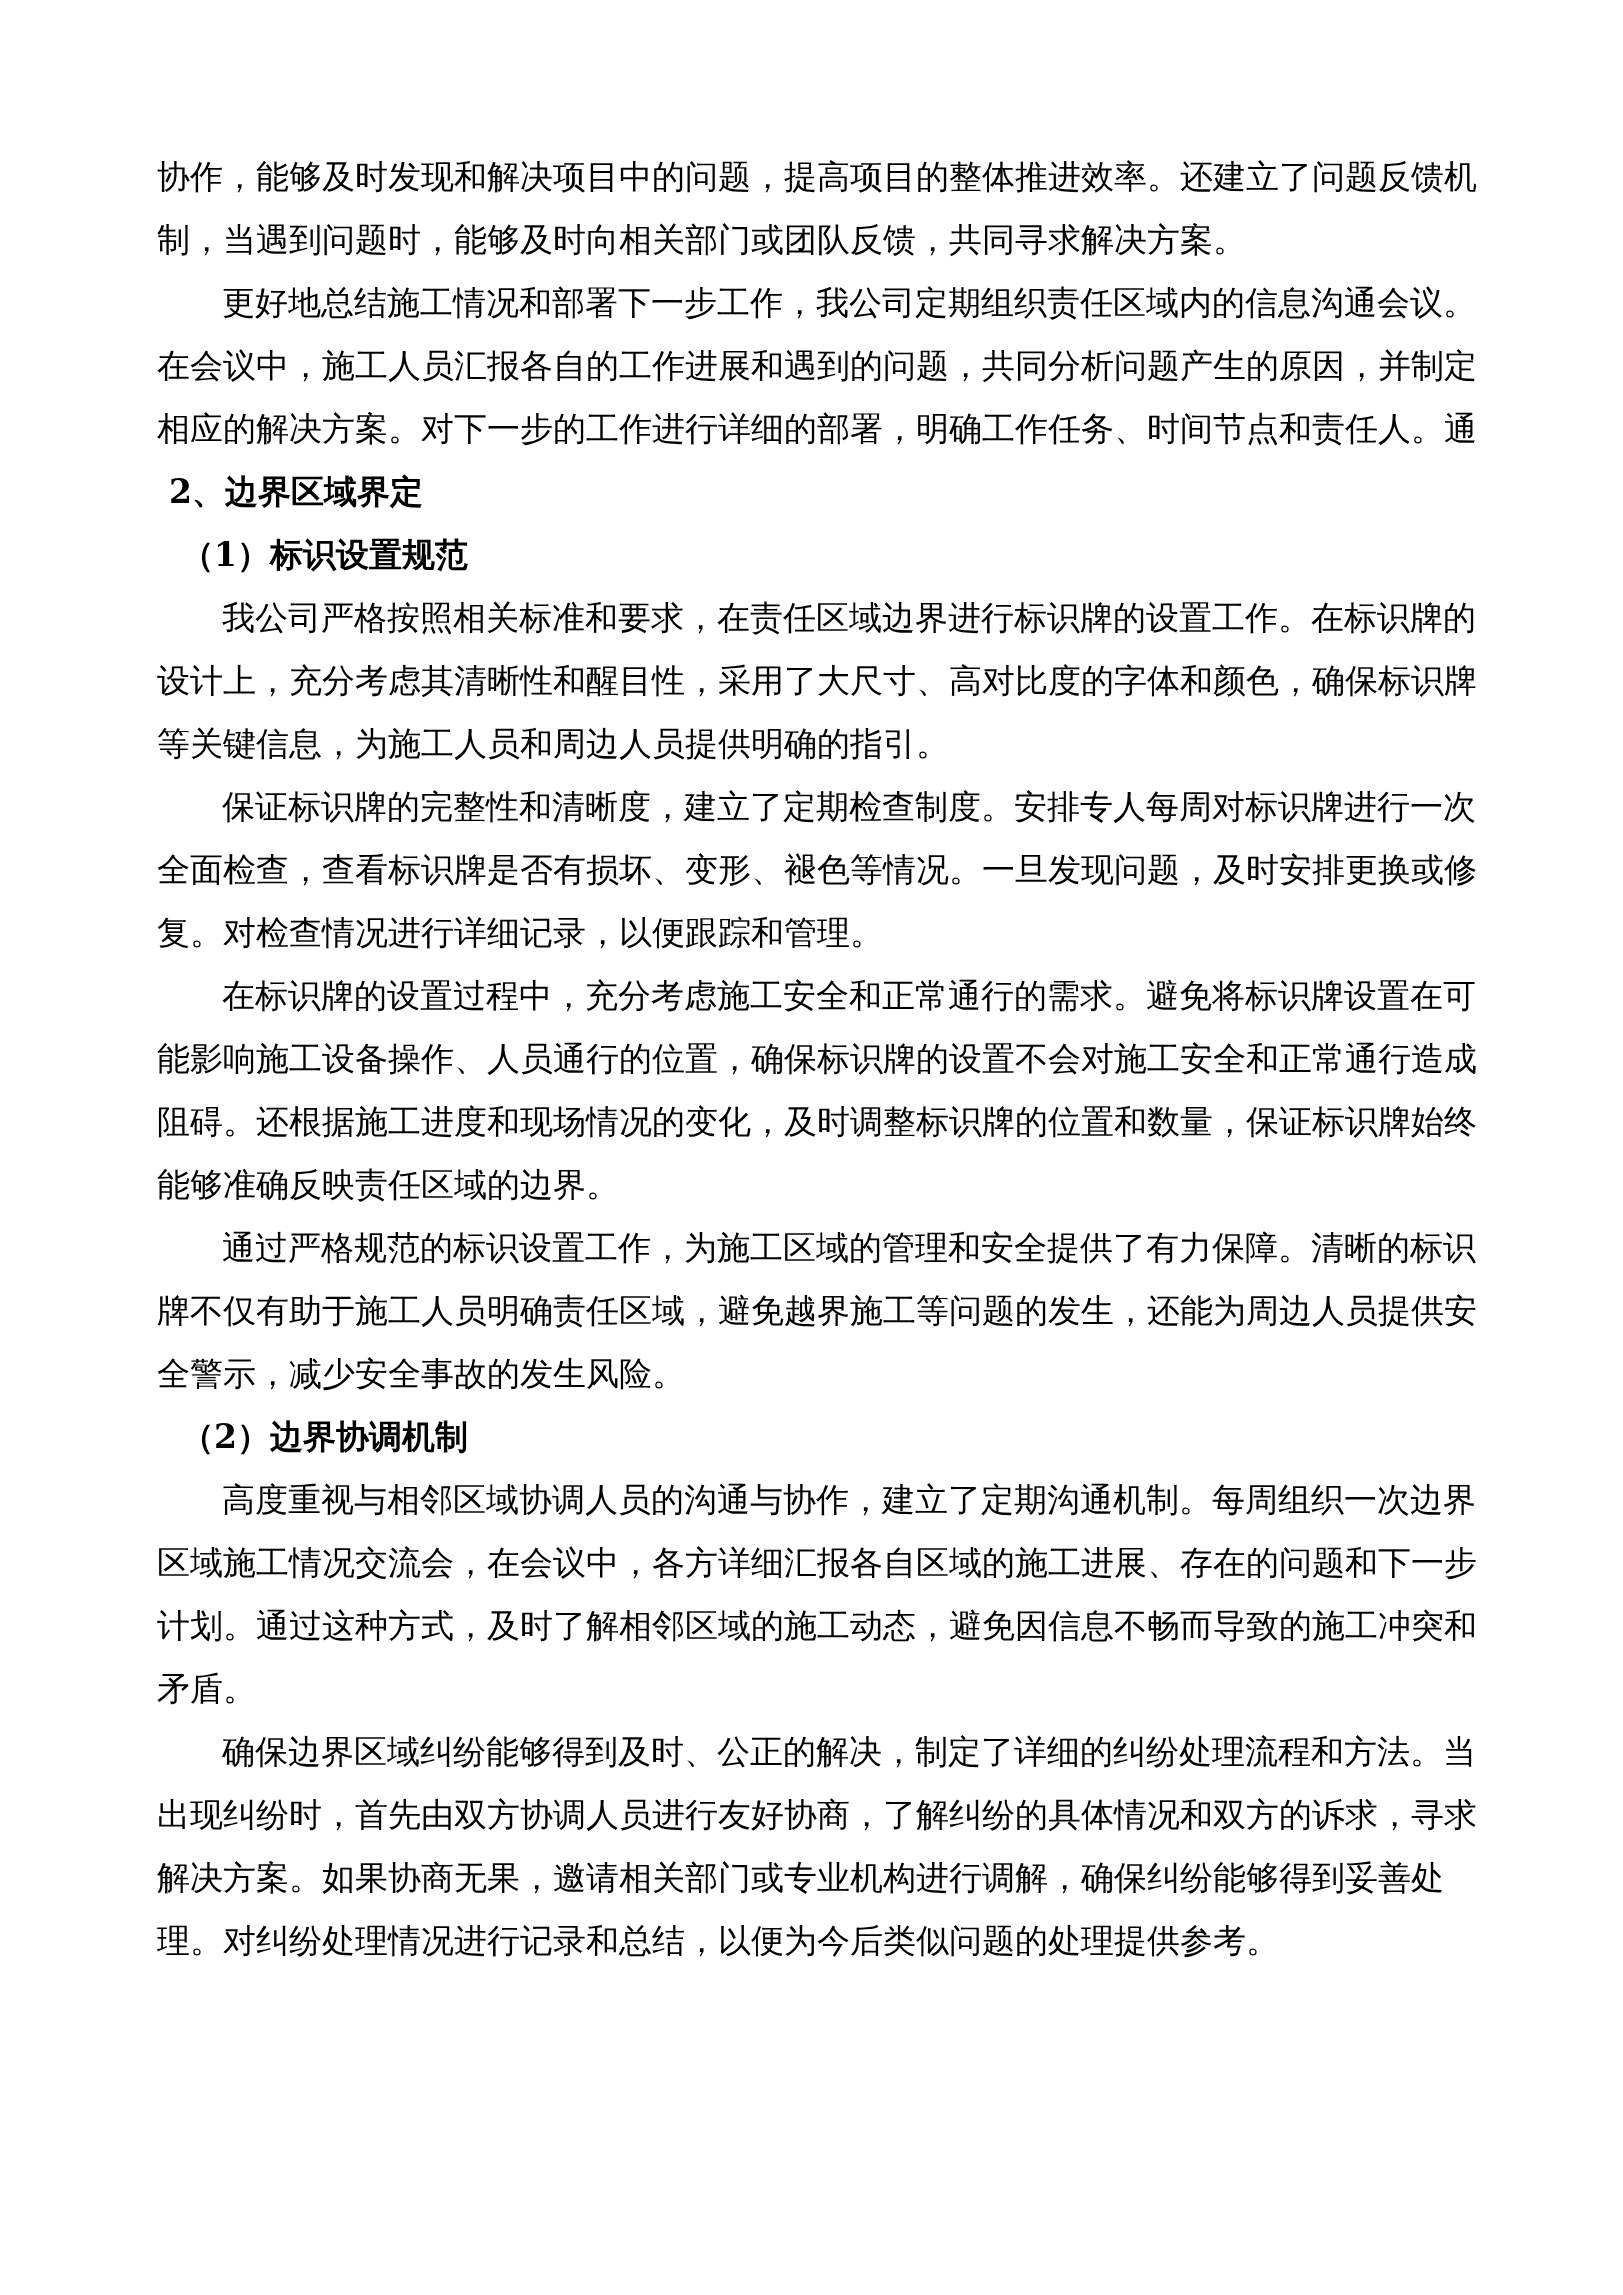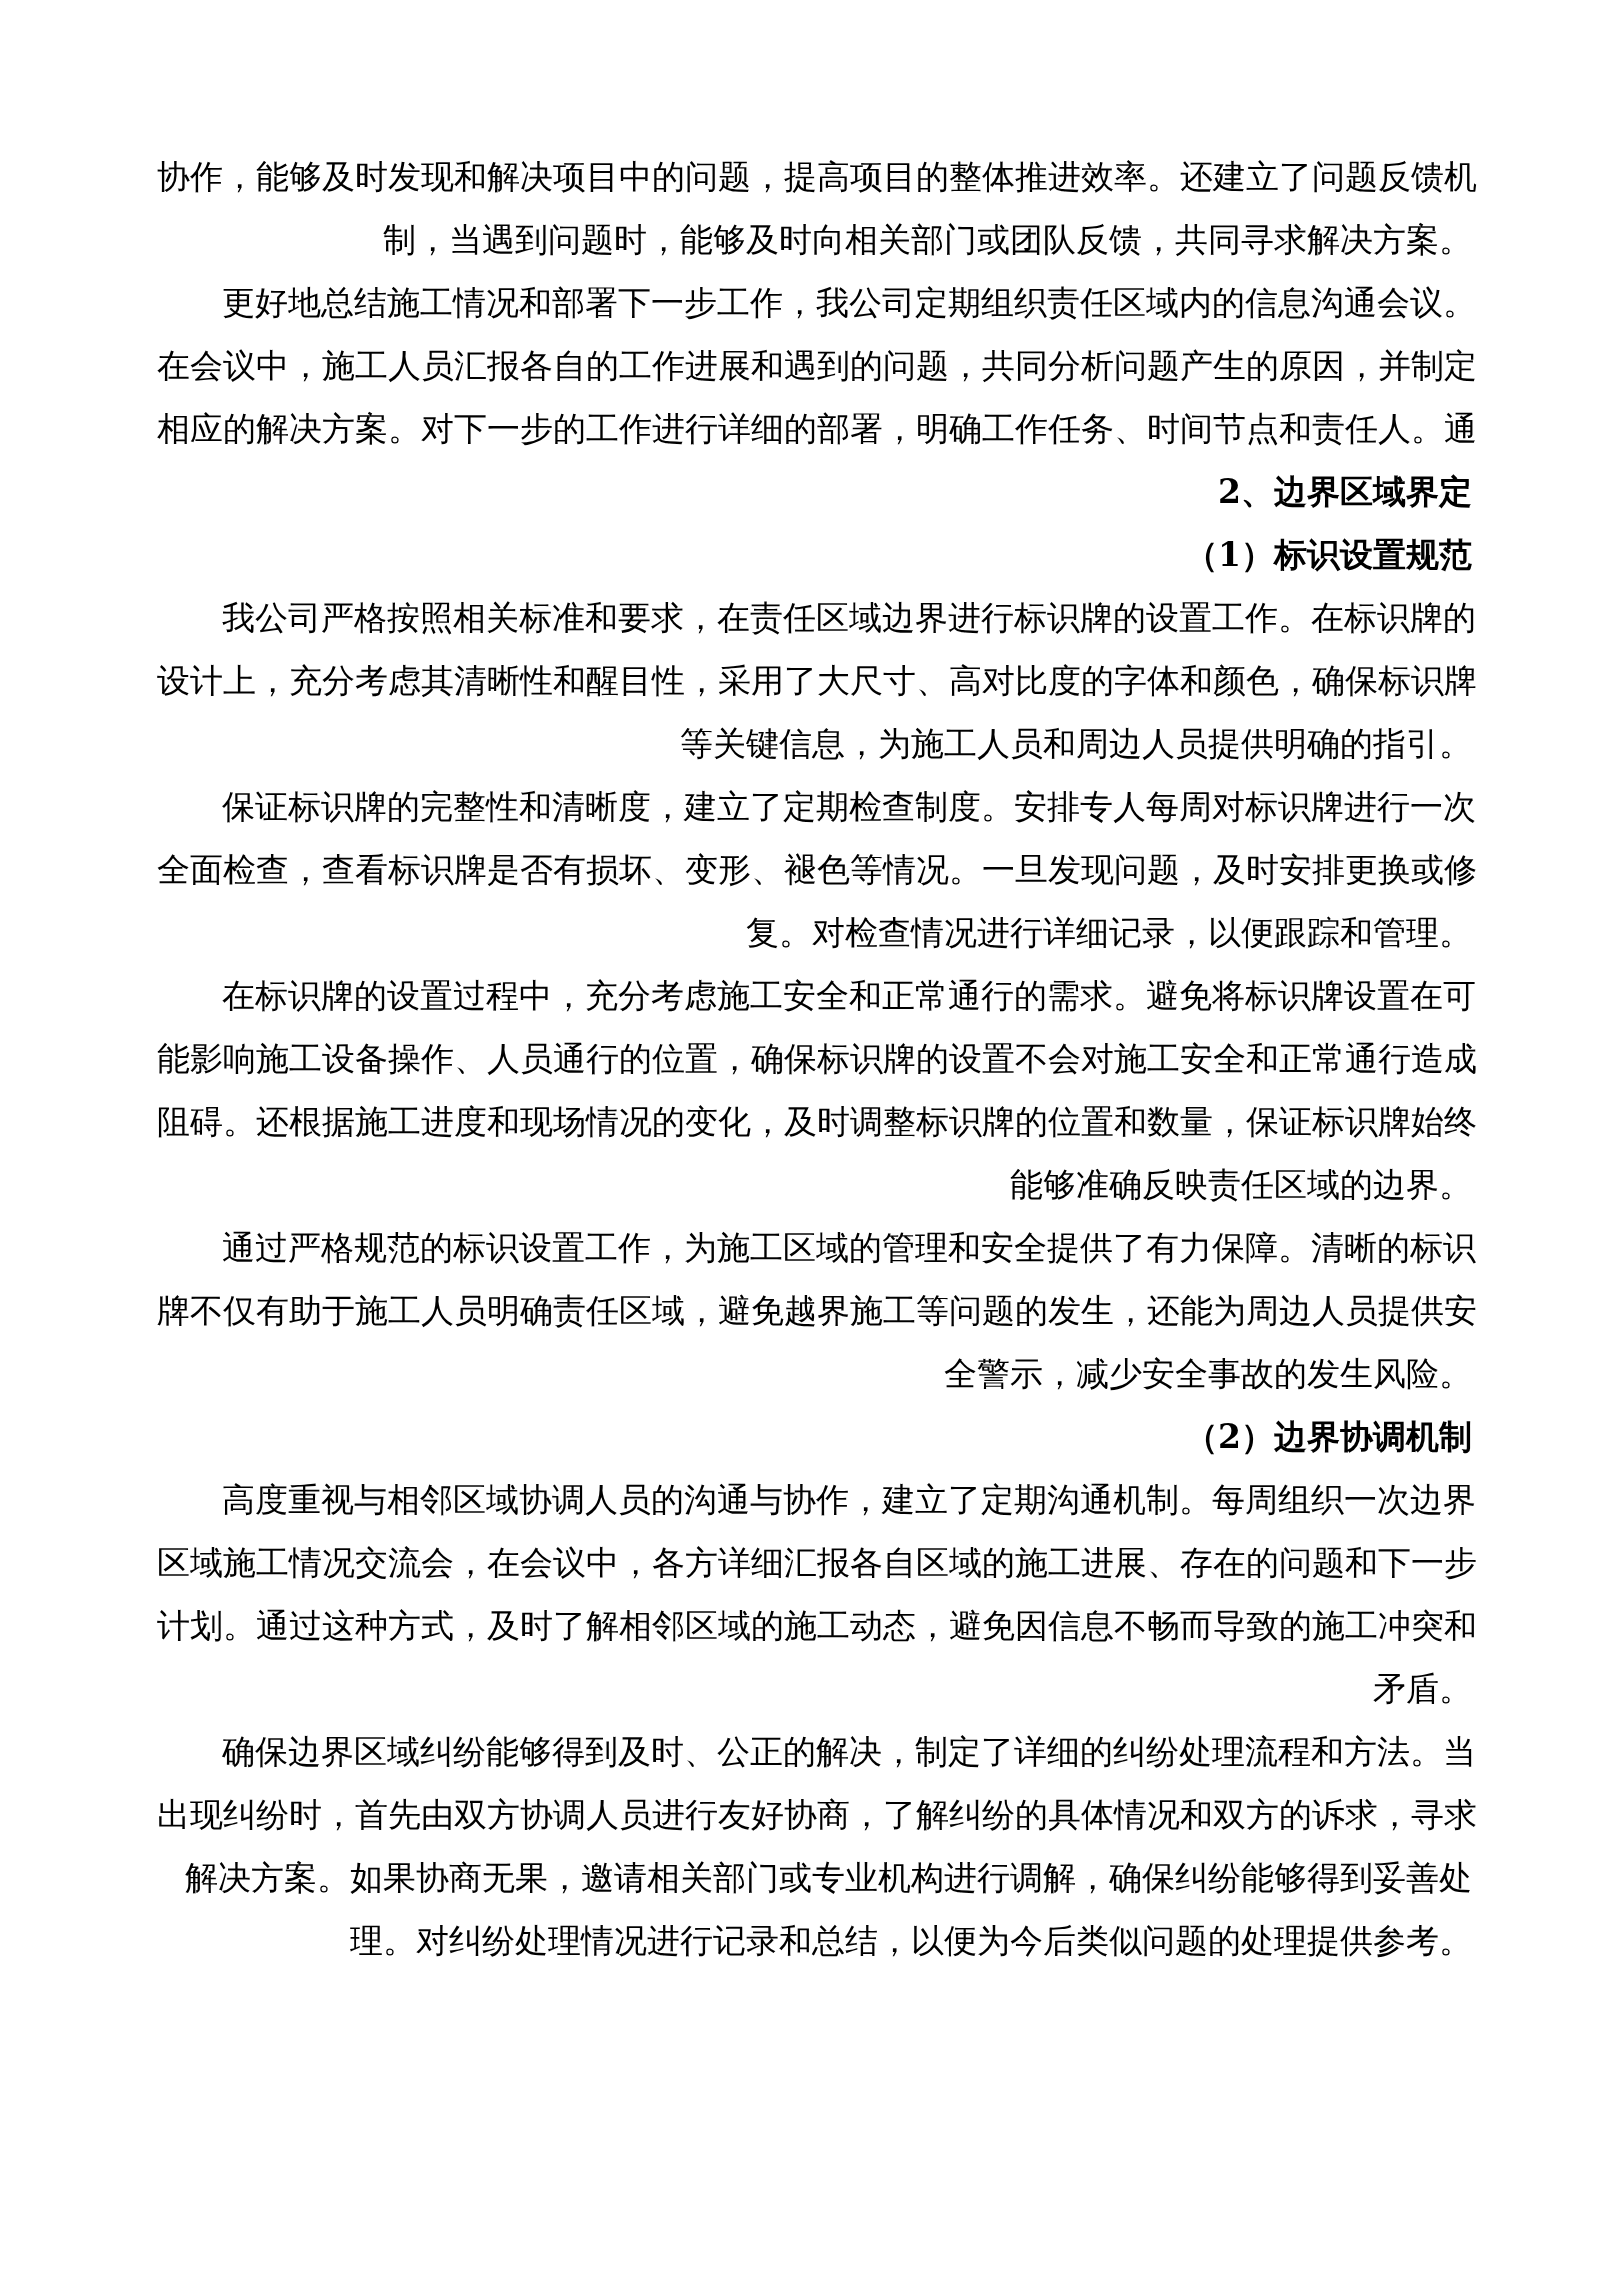--- a/index.html
+++ b/index.html
@@ -13,35 +13,35 @@
     position: relative;
     overflow: hidden;
     font-family: "DejaVu Serif", "Liberation Serif", serif;
     color: #000000;
   }
   .page {
     position: absolute;
     left: 157px;
     top: 145px;
     width: 1315px;
-    text-align: right;
   }
   .line {
     display: block;
     height: 63px;
     line-height: 63px;
     font-size: 33px;
     white-space: nowrap;
     letter-spacing: 0;
   }
   .indent {
     padding-left: 65px;
   }
   .heading {
     font-weight: bold;
+    margin-left: 12px;
   }
   .sub-heading {
     font-weight: bold;
     padding-left: 0;
     margin-left: 24px;
   }
 </style>
 </head>
 <body>
 

